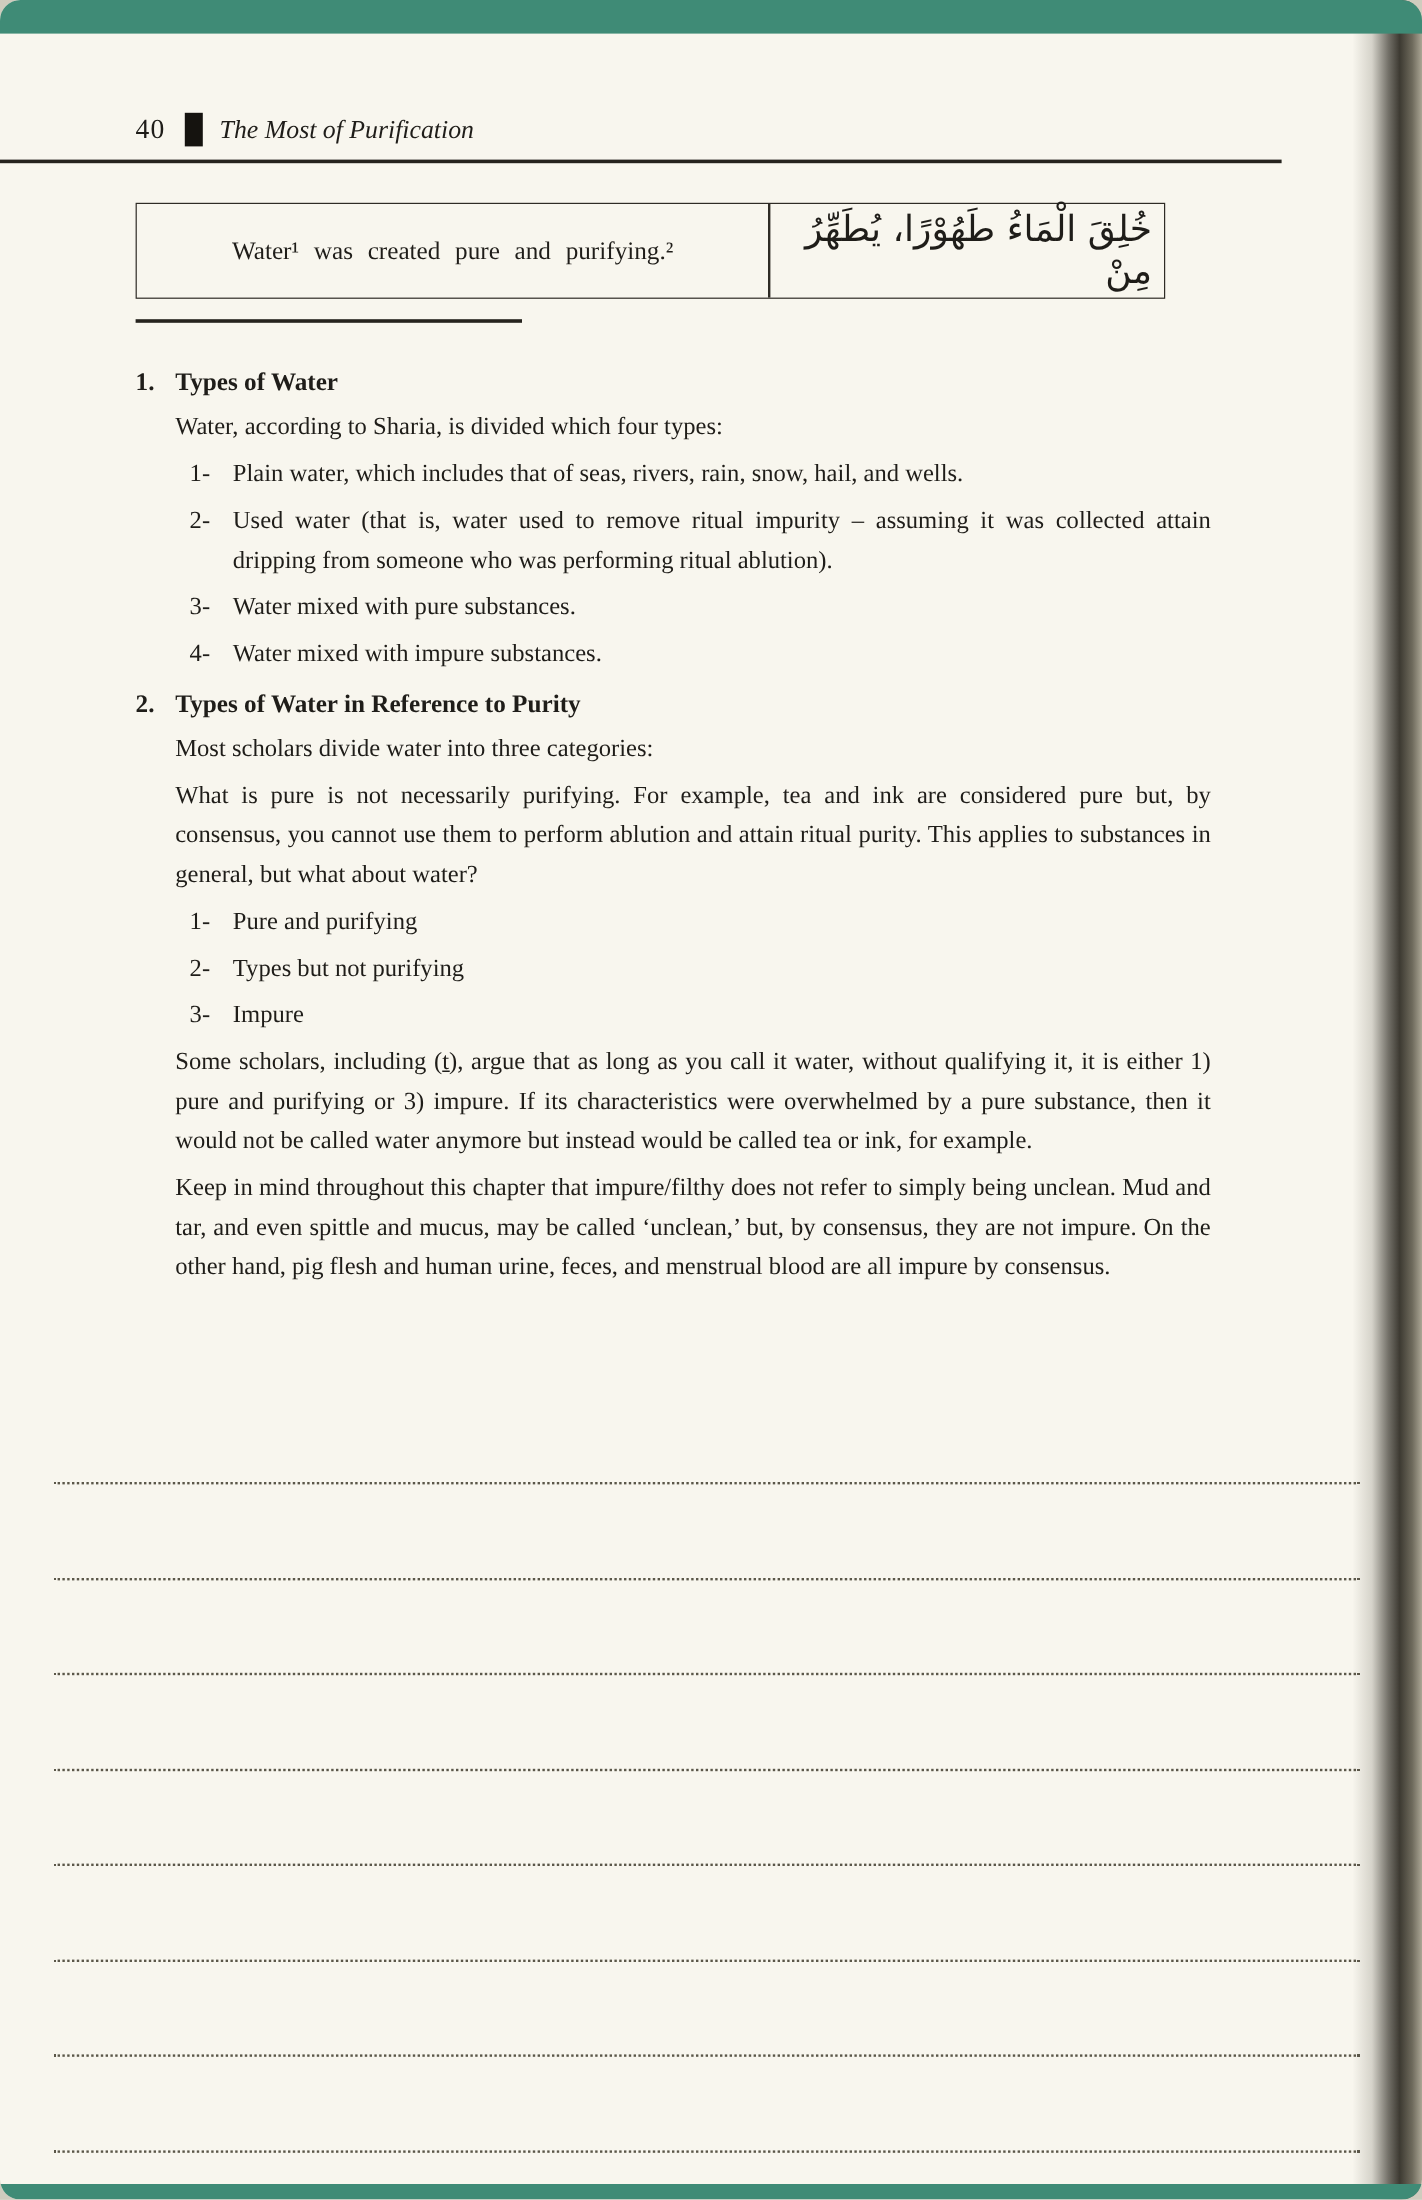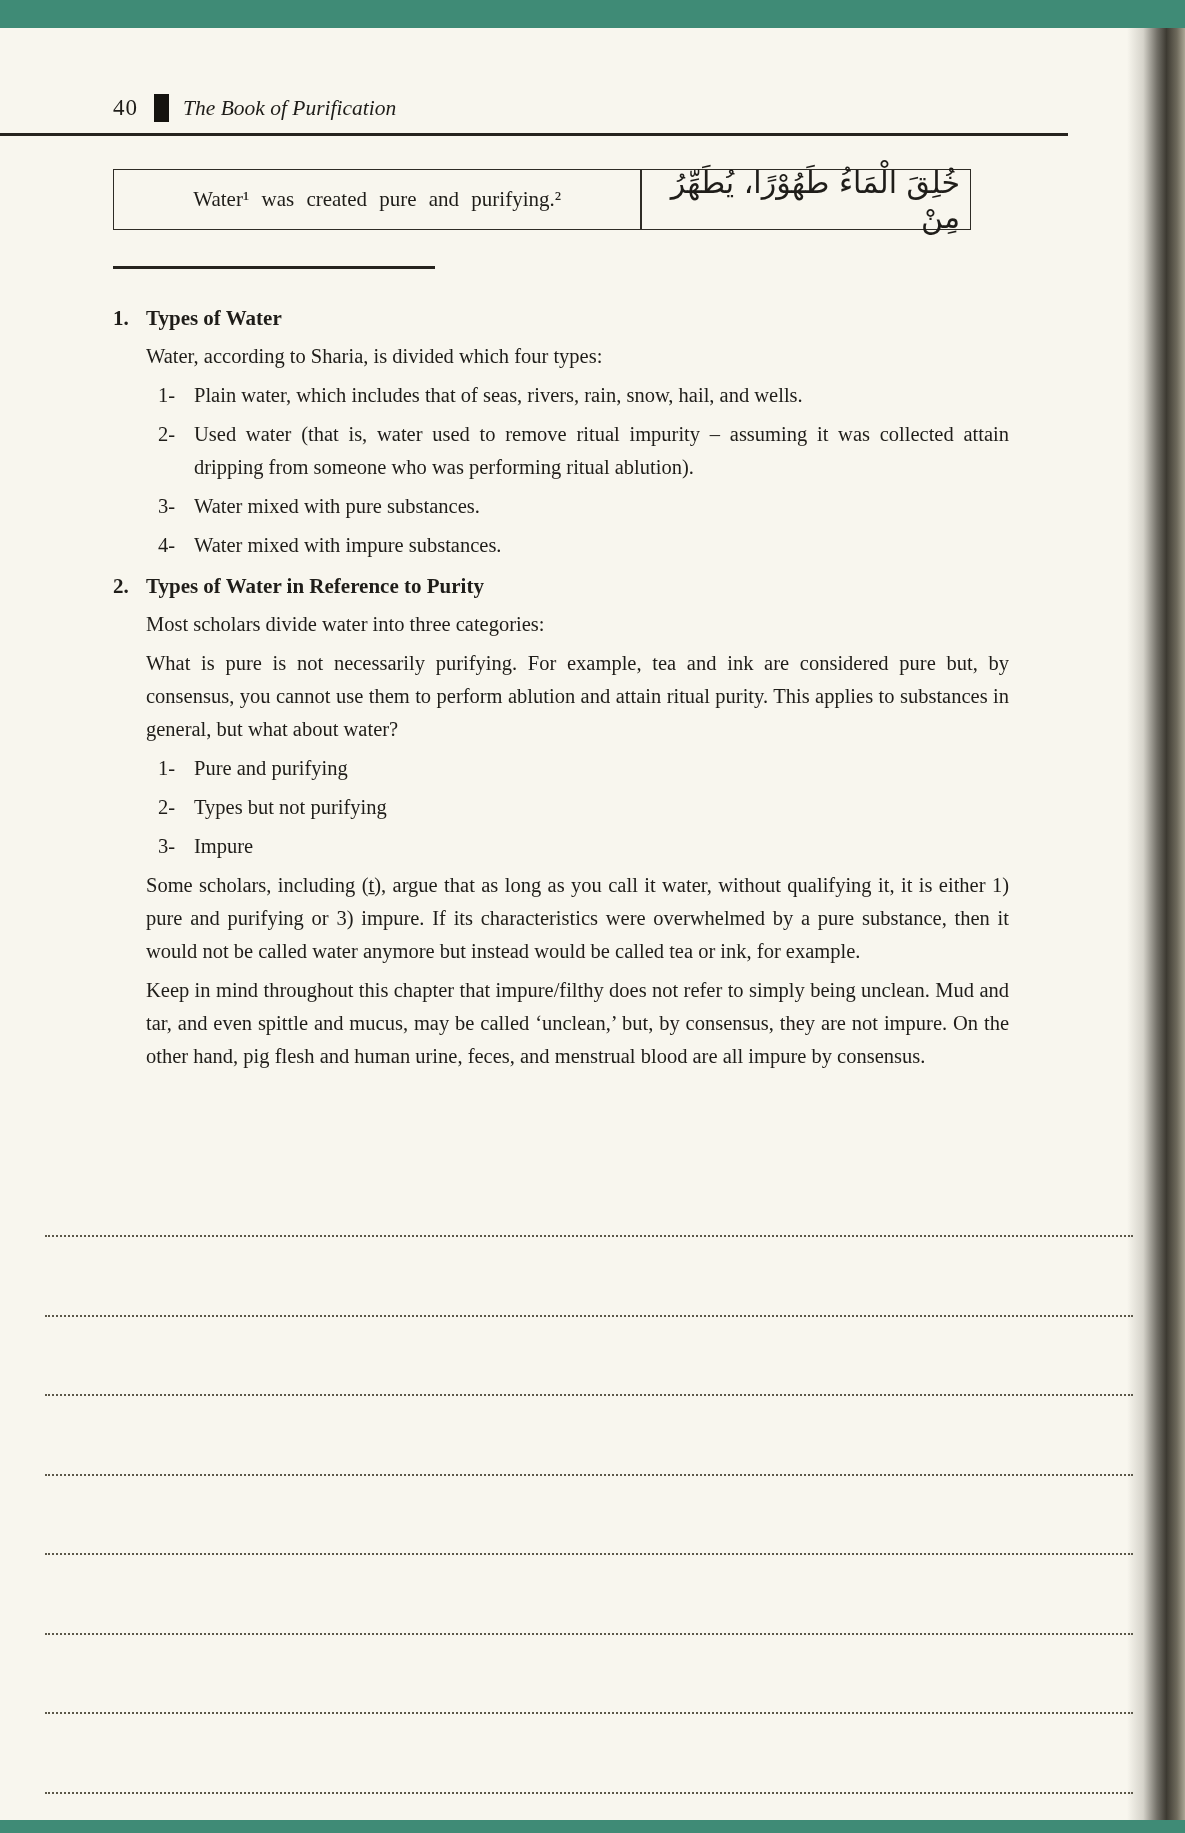--- a/index.html
+++ b/index.html
@@ -5,20 +5,21 @@
   * { margin:0; padding:0; box-sizing:border-box; }
   html,body { background:#cfccbe; }
   .page {
     position:relative;
     width:1185px; height:1833px;
     background:#f8f6ee;
     color:#1f1d19;
     font-family:"Liberation Serif", serif;
     overflow:hidden;
     margin:0 auto;
+    border-radius:17px;
   }
 
   
   .edge-top    { position:absolute; top:0; left:0; width:100%; height:28px; background:#3f8b76; z-index:3; }
   .edge-bottom { position:absolute; bottom:0; left:0; width:100%; height:13px; background:#3f8b76; z-index:3; }
   .edge-right  {
     position:absolute; top:0; right:0; width:58px; height:100%; z-index:2;
     background:linear-gradient(to right,
       rgba(90,86,74,0) 0%,
       rgba(90,86,74,0.22) 28%,
@@ -30,21 +31,21 @@
 
   
   .header { position:absolute; top:94px; left:113px; display:flex; align-items:center; }
   .page-num { font-size:23px; letter-spacing:1px; }
   .title-block { display:inline-block; width:15px; height:28px; background:#15130f; margin:0 14px 0 16px; }
   .book-title { font-style:italic; font-size:21.5px; }
   .header-rule { position:absolute; top:133px; left:0; width:1068px; height:2.5px; background:#26231e; }
 
   
   .hadith-box {
-    position:absolute; top:169px; left:113px; width:858px; height:61px;
+    position:absolute; top:169px; left:113px; width:858px; height:80px;
     border:1.6px solid #2e2b25; display:flex; align-items:stretch; background:#f8f6ee;
   }
   .hadith-en {
     flex:1; display:flex; align-items:center; justify-content:center;
     font-size:21px; word-spacing:7px; padding:0 18px; white-space:nowrap;
   }
   .hadith-divider { width:1.6px; background:#2e2b25; }
   .hadith-ar {
     width:328px; display:flex; align-items:center; justify-content:center;
     direction:rtl; font-size:30px; font-family:"DejaVu Sans", sans-serif; padding:0 10px;
@@ -74,21 +75,21 @@
 
 <div class="page">
 
   <div class="edge-top"></div>
   <div class="edge-right"></div>
   <div class="edge-bottom"></div>
 
   <div class="header">
     <span class="page-num">40</span>
     <span class="title-block"></span>
-    <span class="book-title">The Book of Purification</span>
+    <span class="book-title">The Most of Purification</span>
   </div>
   <div class="header-rule"></div>
 
   <div class="hadith-box">
     <div class="hadith-en">Water¹ was created pure and purifying.²</div>
     <div class="hadith-divider"></div>
     <div class="hadith-ar">خُلِقَ الْمَاءُ طَهُوْرًا، يُطَهِّرُ مِنْ</div>
   </div>
 
   <div class="footnote-rule"></div>

